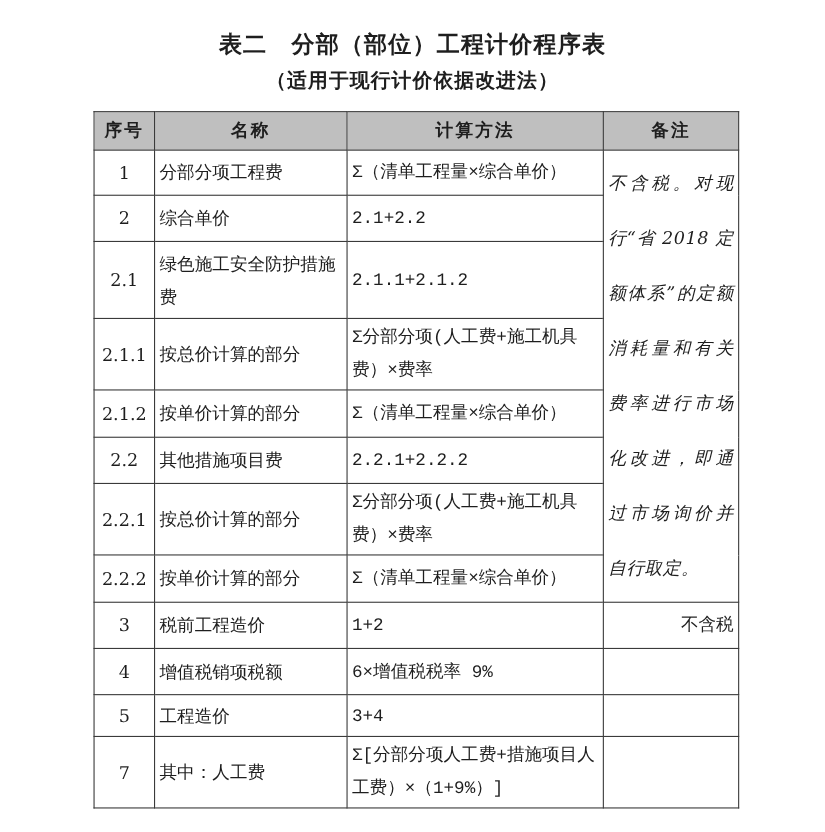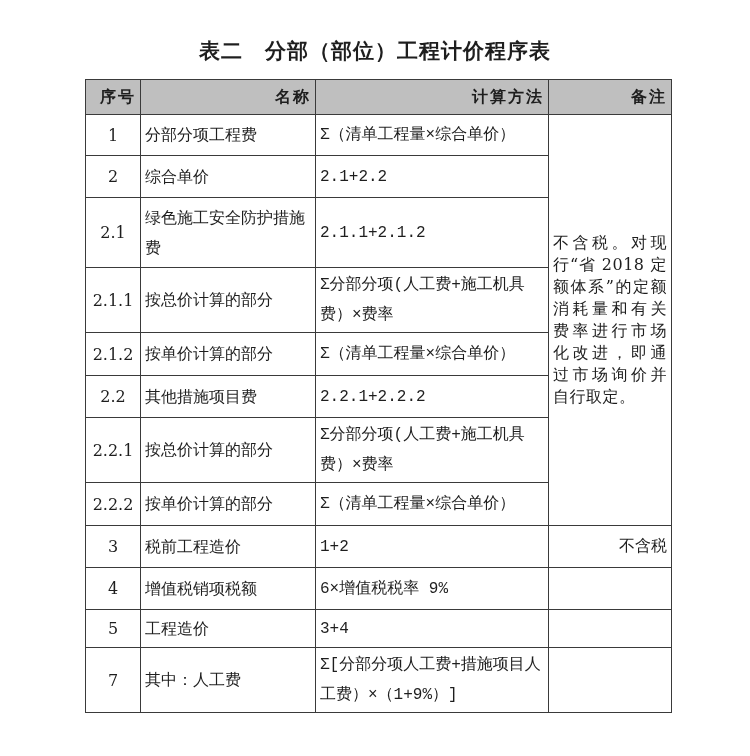--- a/index.html
+++ b/index.html
@@ -18,21 +18,21 @@
     width: 750px;
     height: 756px;
     position: relative;
     background: #ffffff;
   }
   .doc-title {
     text-align: center;
     font-weight: bold;
     font-size: 21px;
     letter-spacing: 1px;
-    padding-top: 38px;
+    padding-top: 27px;
     line-height: 26px;
   }
   .doc-subtitle {
     text-align: center;
     font-weight: bold;
     font-size: 18px;
     letter-spacing: 1px;
     margin-top: 9px;
     line-height: 24px;
   }
@@ -46,21 +46,21 @@
   table.pricing td {
     border: 1px solid #3a3a3a;
     font-size: 16px;
     padding: 2px 4px;
     vertical-align: middle;
     overflow: hidden;
   }
   table.pricing th {
     background: #bfbfbf;
     font-weight: bold;
-    text-align: right;
+    text-align: center;
     letter-spacing: 2px;
   }
   td.c-no {
     text-align: center;
     font-size: 15.5px;
   }
   td.c-name {
     text-align: left;
     padding-left: 6px;
     line-height: 30px;
@@ -72,32 +72,34 @@
     line-height: 30px;
     font-family: Liberation Mono, monospace;
   }
   td.c-remark {
     text-align: right;
     padding-left: 6px;
   }
   td.c-remark-merged {
     text-align: justify;
     vertical-align: middle;
-    line-height: 22px;
+    line-height: 50px;
     font-size: 15.5px;
     padding: 6px 3px 6px 6px;
     letter-spacing: 0.5px;
+    font-style: italic;
   }
 </style>
 </head>
 <body>
 
 <div class="page">
 
   <div class="doc-title">表二　分部（部位）工程计价程序表</div>
+  <div class="doc-subtitle">（适用于现行计价依据改进法）</div>
 
   <table class="pricing">
     <colgroup>
       <col style="width:55px">
       <col style="width:175px">
       <col style="width:233px">
       <col style="width:123px">
     </colgroup>
     <thead>
       <tr style="height:35px">

